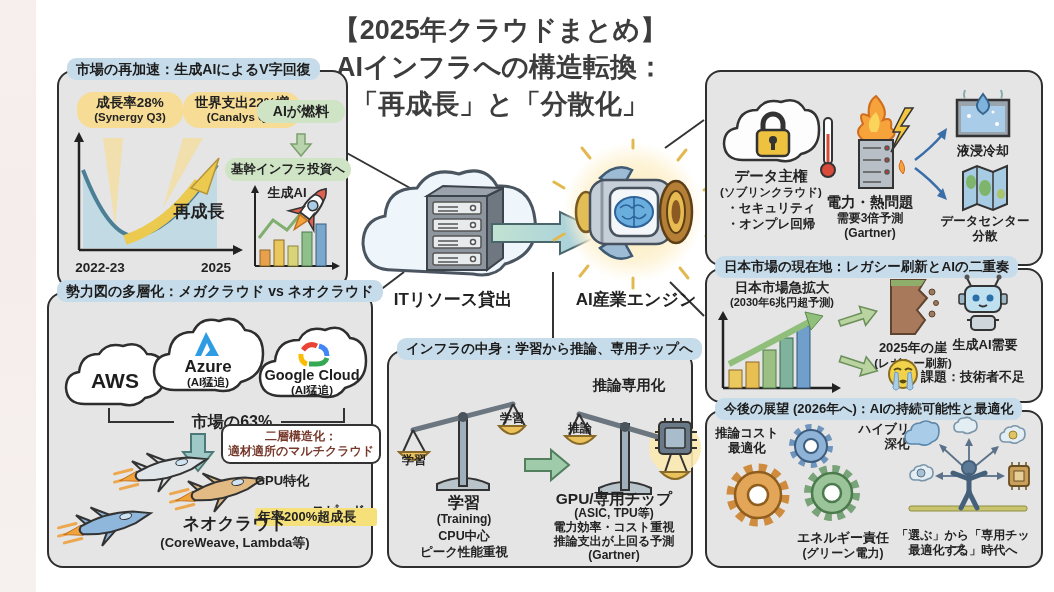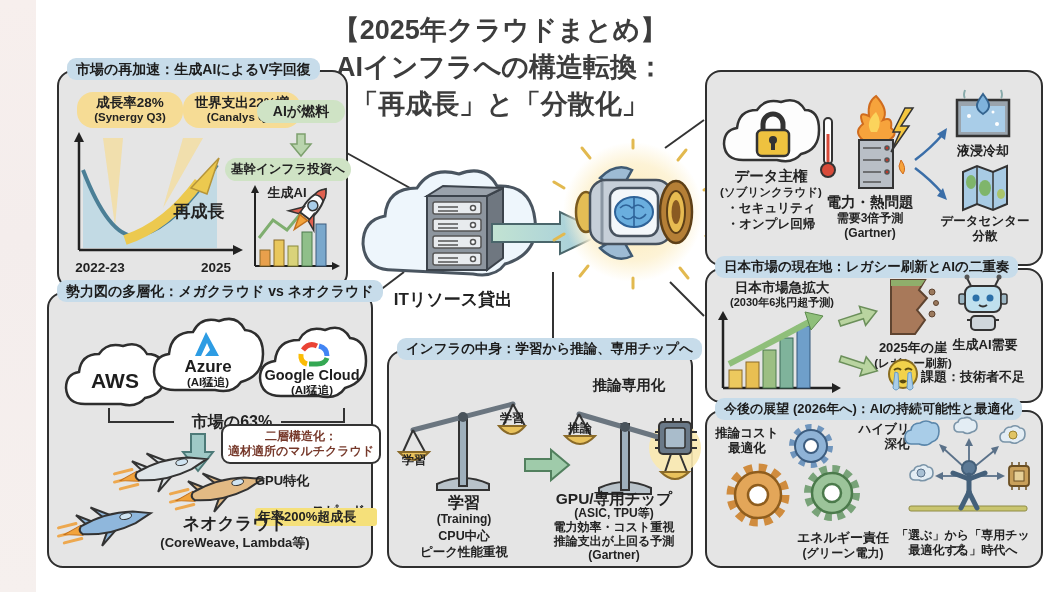--- a/index.html
+++ b/index.html
@@ -108,20 +108,21 @@
     <ellipse cx="38" cy="72" rx="10" ry="20" fill="#e3bd55" stroke="#7a5a1f" stroke-width="2.5"></ellipse>
     <rect x="42" y="40" width="82" height="64" rx="16" fill="#c6cfd8" stroke="#47525e" stroke-width="2.5"></rect>
     <line x1="54" y1="42" x2="54" y2="102" stroke="#8b97a3" stroke-width="3"></line>
     <ellipse cx="128" cy="72" rx="16" ry="31" fill="#b57f36" stroke="#5d3f17" stroke-width="2.5"></ellipse>
     <ellipse cx="128" cy="72" rx="9" ry="21" fill="#e7bb51" stroke="#5d3f17" stroke-width="2"></ellipse>
     <ellipse cx="128" cy="72" rx="4.5" ry="12" fill="#8a5a22"></ellipse>
     <rect x="62" y="48" width="48" height="48" rx="10" fill="#f3f7fa" stroke="#47525e" stroke-width="2.5"></rect>
     <ellipse cx="86" cy="72" rx="19" ry="15" fill="#6aaede" stroke="#2e6399" stroke-width="2"></ellipse>
     <path d="M72 68 Q78 62 84 68 Q90 62 96 68 M74 76 Q80 82 86 76 Q92 82 98 74 M86 58 Q86 66 86 86" fill="none" stroke="#2e6399" stroke-width="1.6"></path>
   </svg>
+  <div class="lbl" style="left:556px;top:288px;width:160px;font-size:17px;">AI産業エンジン</div>
 
   <div class="box" style="left:57px;top:70px;width:287px;height:215px;">
     <div class="hdr">市場の再加速：生成AIによるV字回復</div>
 
     <div class="bubble-y" style="left:18px;top:20px;width:102px;">
       <div class="b-main">成長率28%</div>
       <div class="b-sub">(Synergy Q3)</div>
     </div>
     <div class="bubble-y" style="left:124px;top:20px;width:114px;">
       <div class="b-main">世界支出22%増</div>

